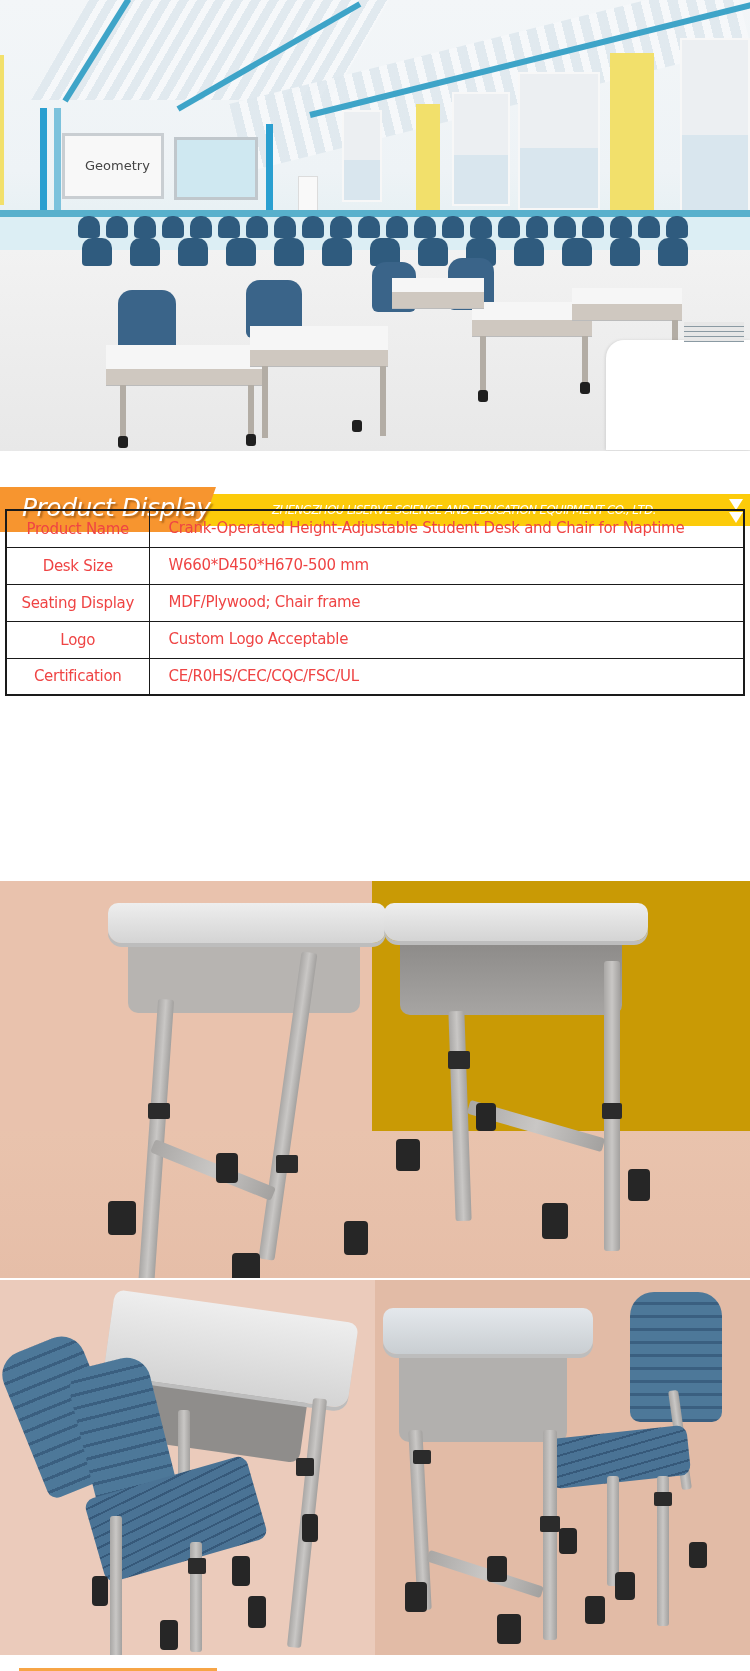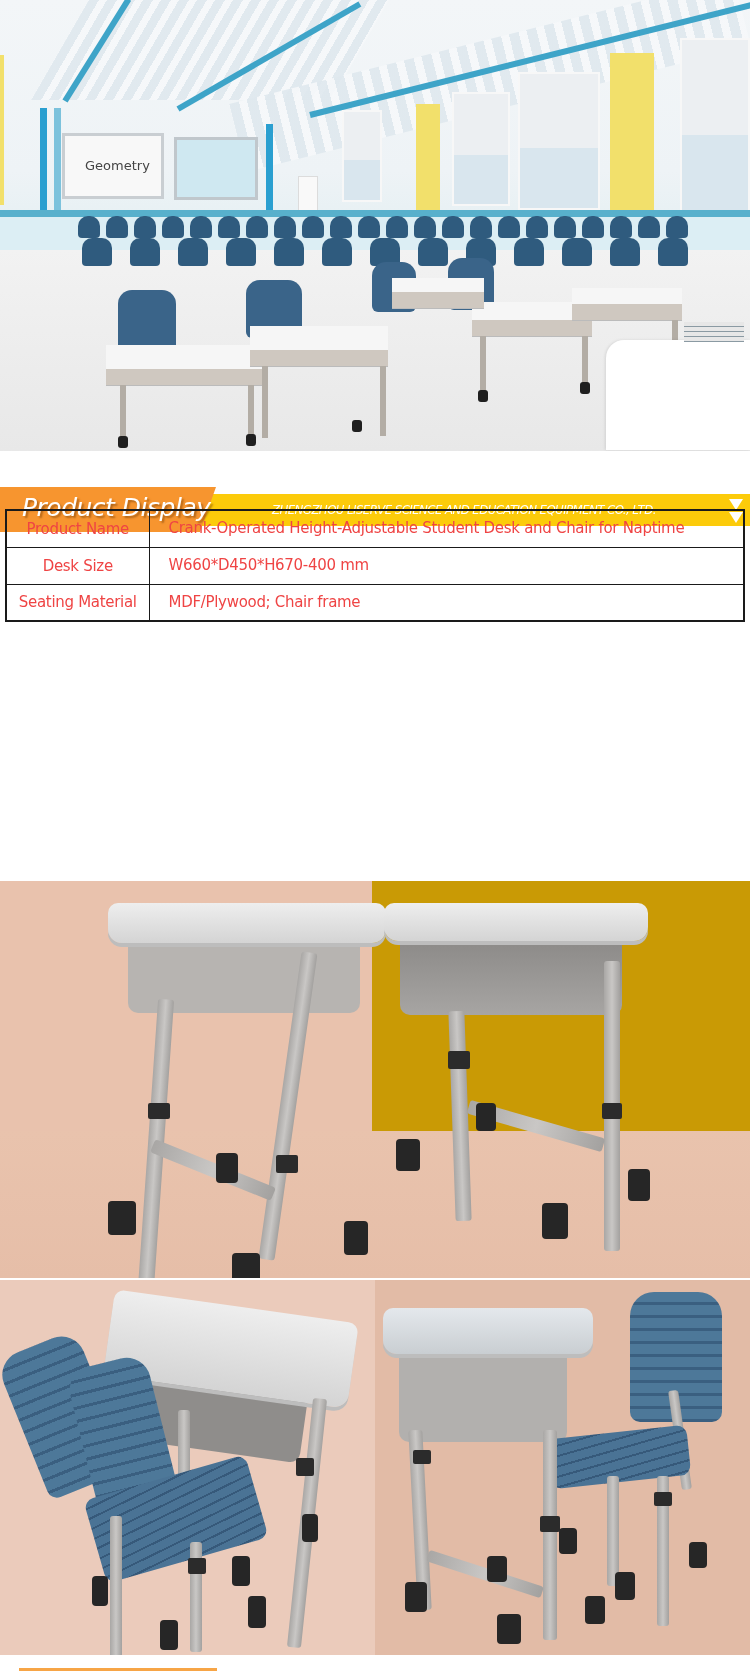--- a/index.html
+++ b/index.html
@@ -184,25 +184,33 @@
 </div>
 
 <table class="spec-table">
   <tbody>
     <tr>
       <td class="label">Product Name</td>
       <td class="value">Crank-Operated Height-Adjustable Student Desk and Chair for Naptime</td>
     </tr>
     <tr>
       <td class="label">Desk Size</td>
-      <td class="value">W660*D450*H670-400 mm</td>
-    </tr>
-    <tr>
-      <td class="label">Seating Material</td>
+      <td class="value">W660*D450*H670-500 mm</td>
+    </tr>
+    <tr>
+      <td class="label">Seating Display</td>
       <td class="value">MDF/Plywood; Chair frame</td>
+    </tr>
+    <tr>
+      <td class="label">Logo</td>
+      <td class="value">Custom Logo Acceptable</td>
+    </tr>
+    <tr>
+      <td class="label">Certification</td>
+      <td class="value">CE/R0HS/CEC/CQC/FSC/UL</td>
     </tr>
   </tbody>
 </table>
 
 <div class="photo photo-desks" title="Two grey height-adjustable student desks, one with closed drawer and one with open storage, on peach and mustard background">
   <div class="yellow-wall"></div>
   <div class="floor-tone"></div>
 
   <div class="drawer" style="left:128px;top:52px;width:232px;height:80px;"></div>
   <div class="desk-top" style="left:108px;top:22px;width:278px;height:40px;"></div>

